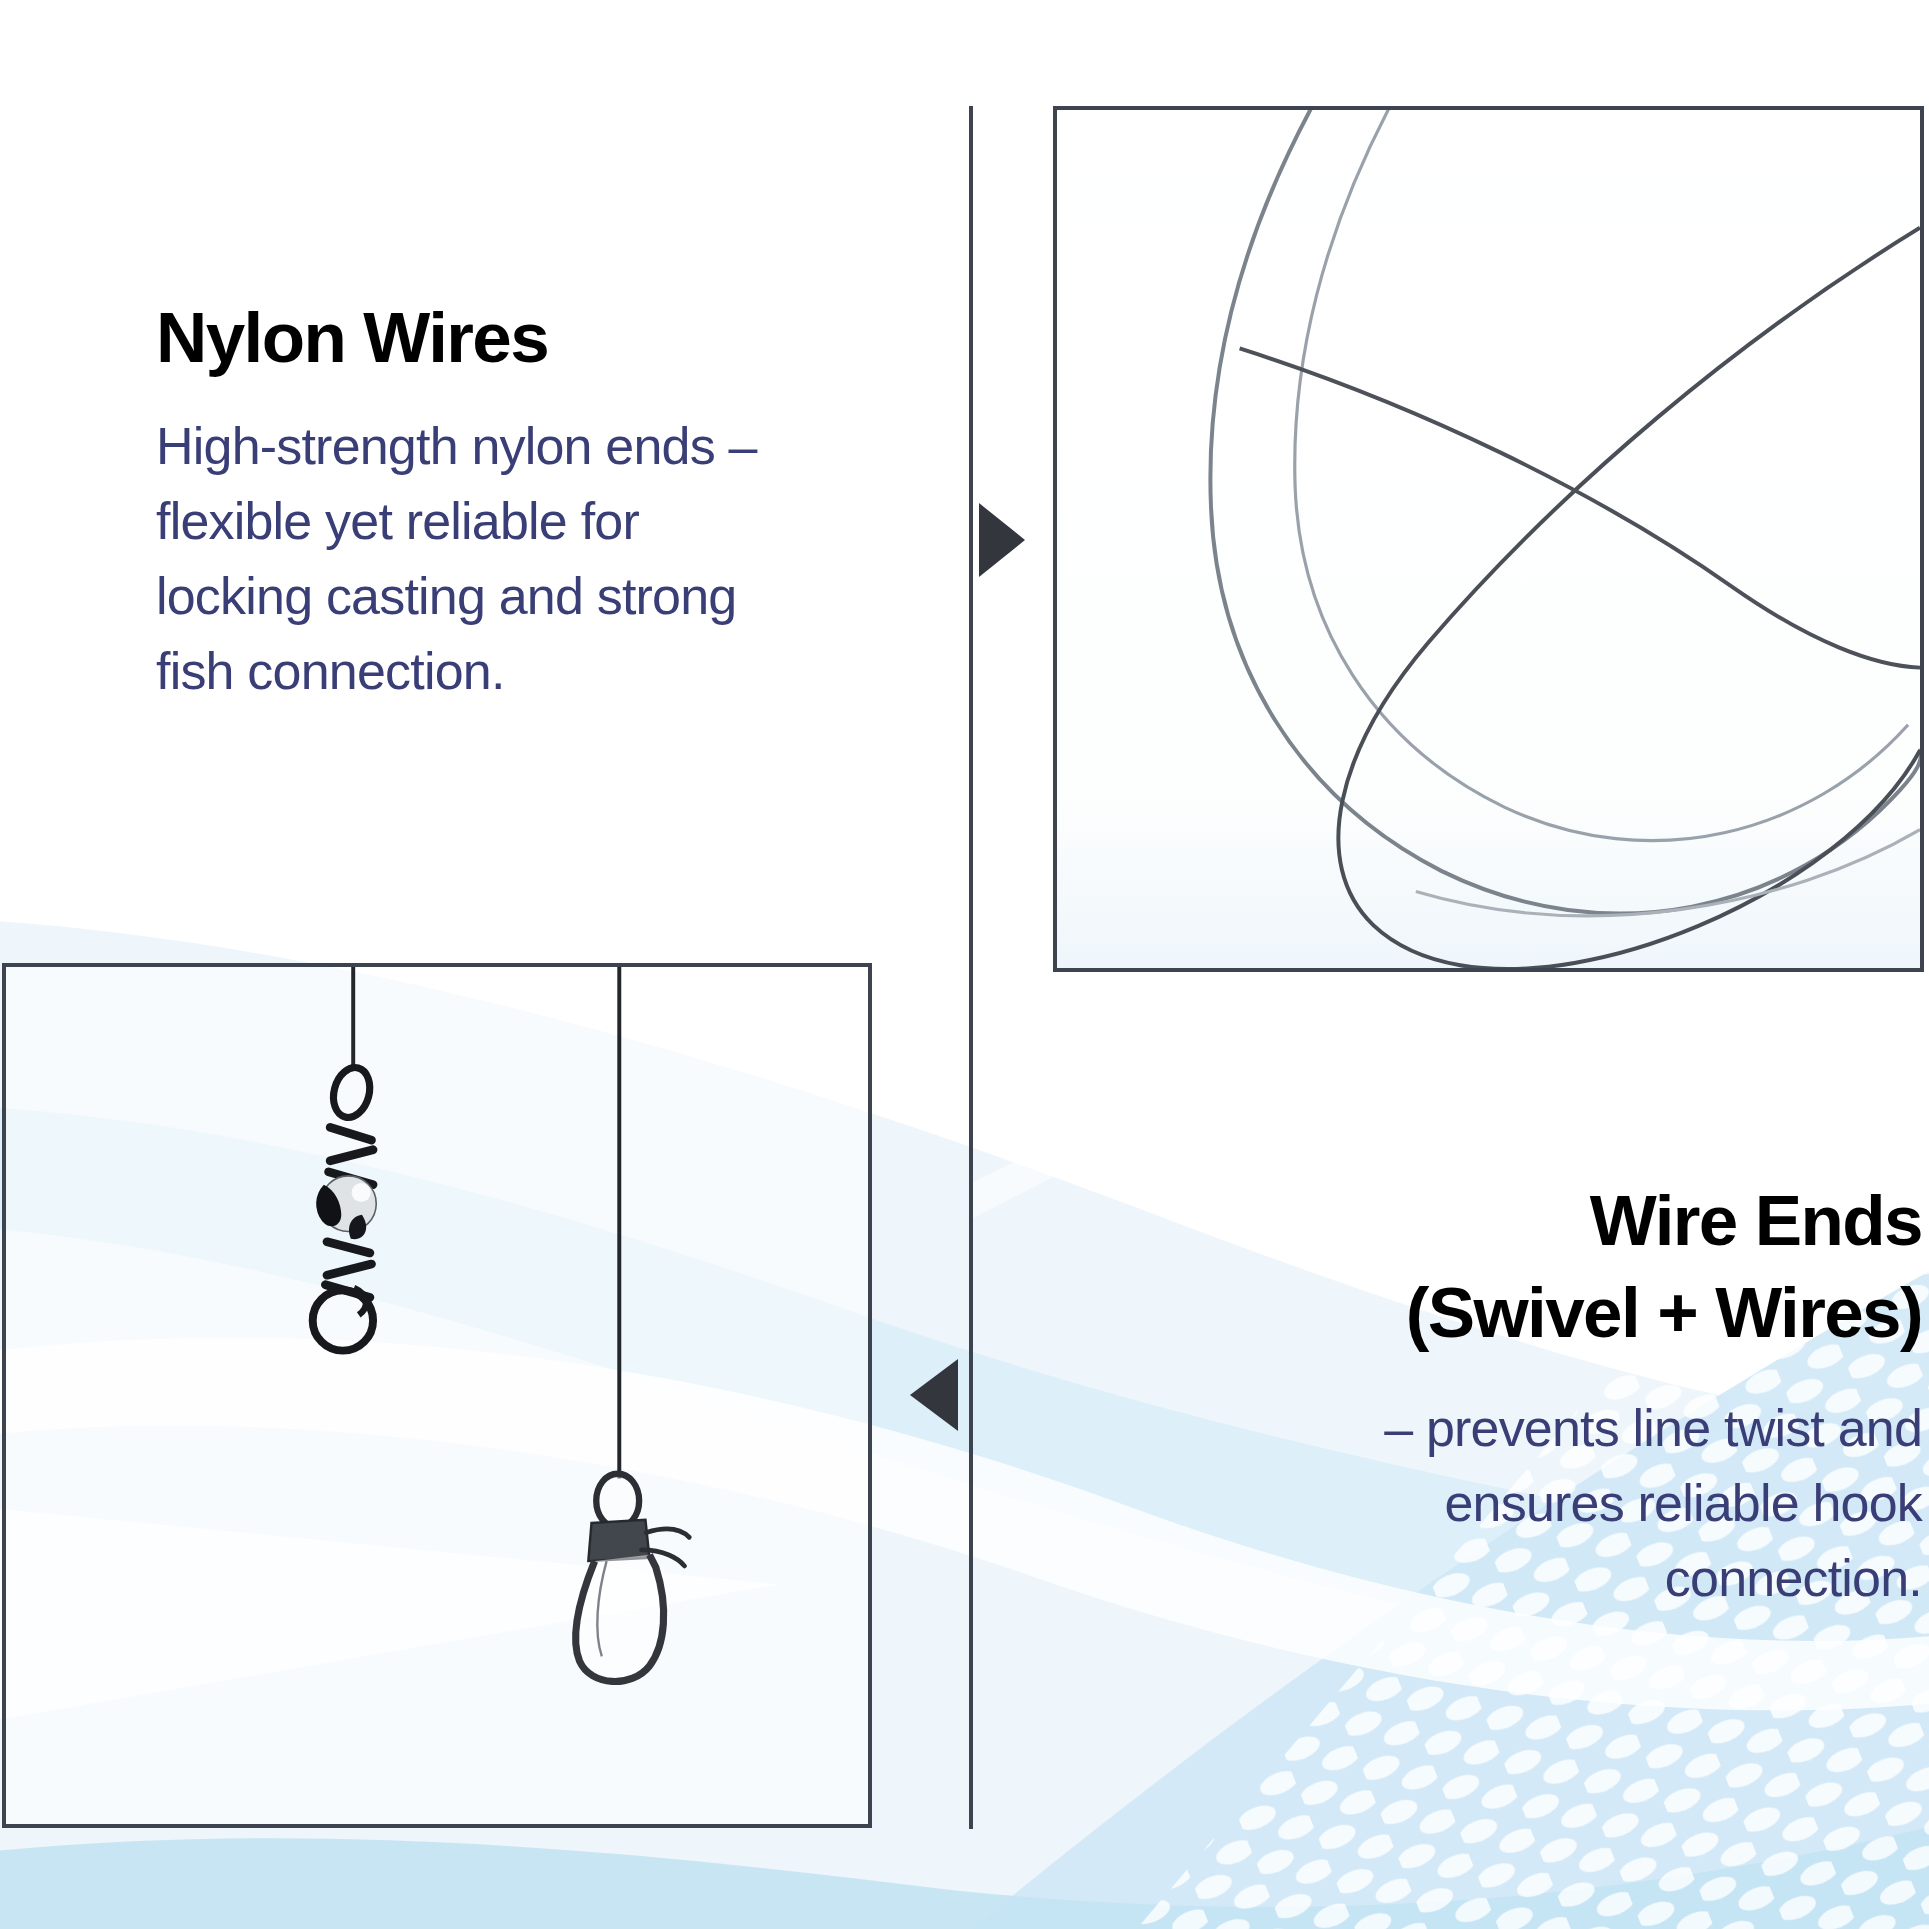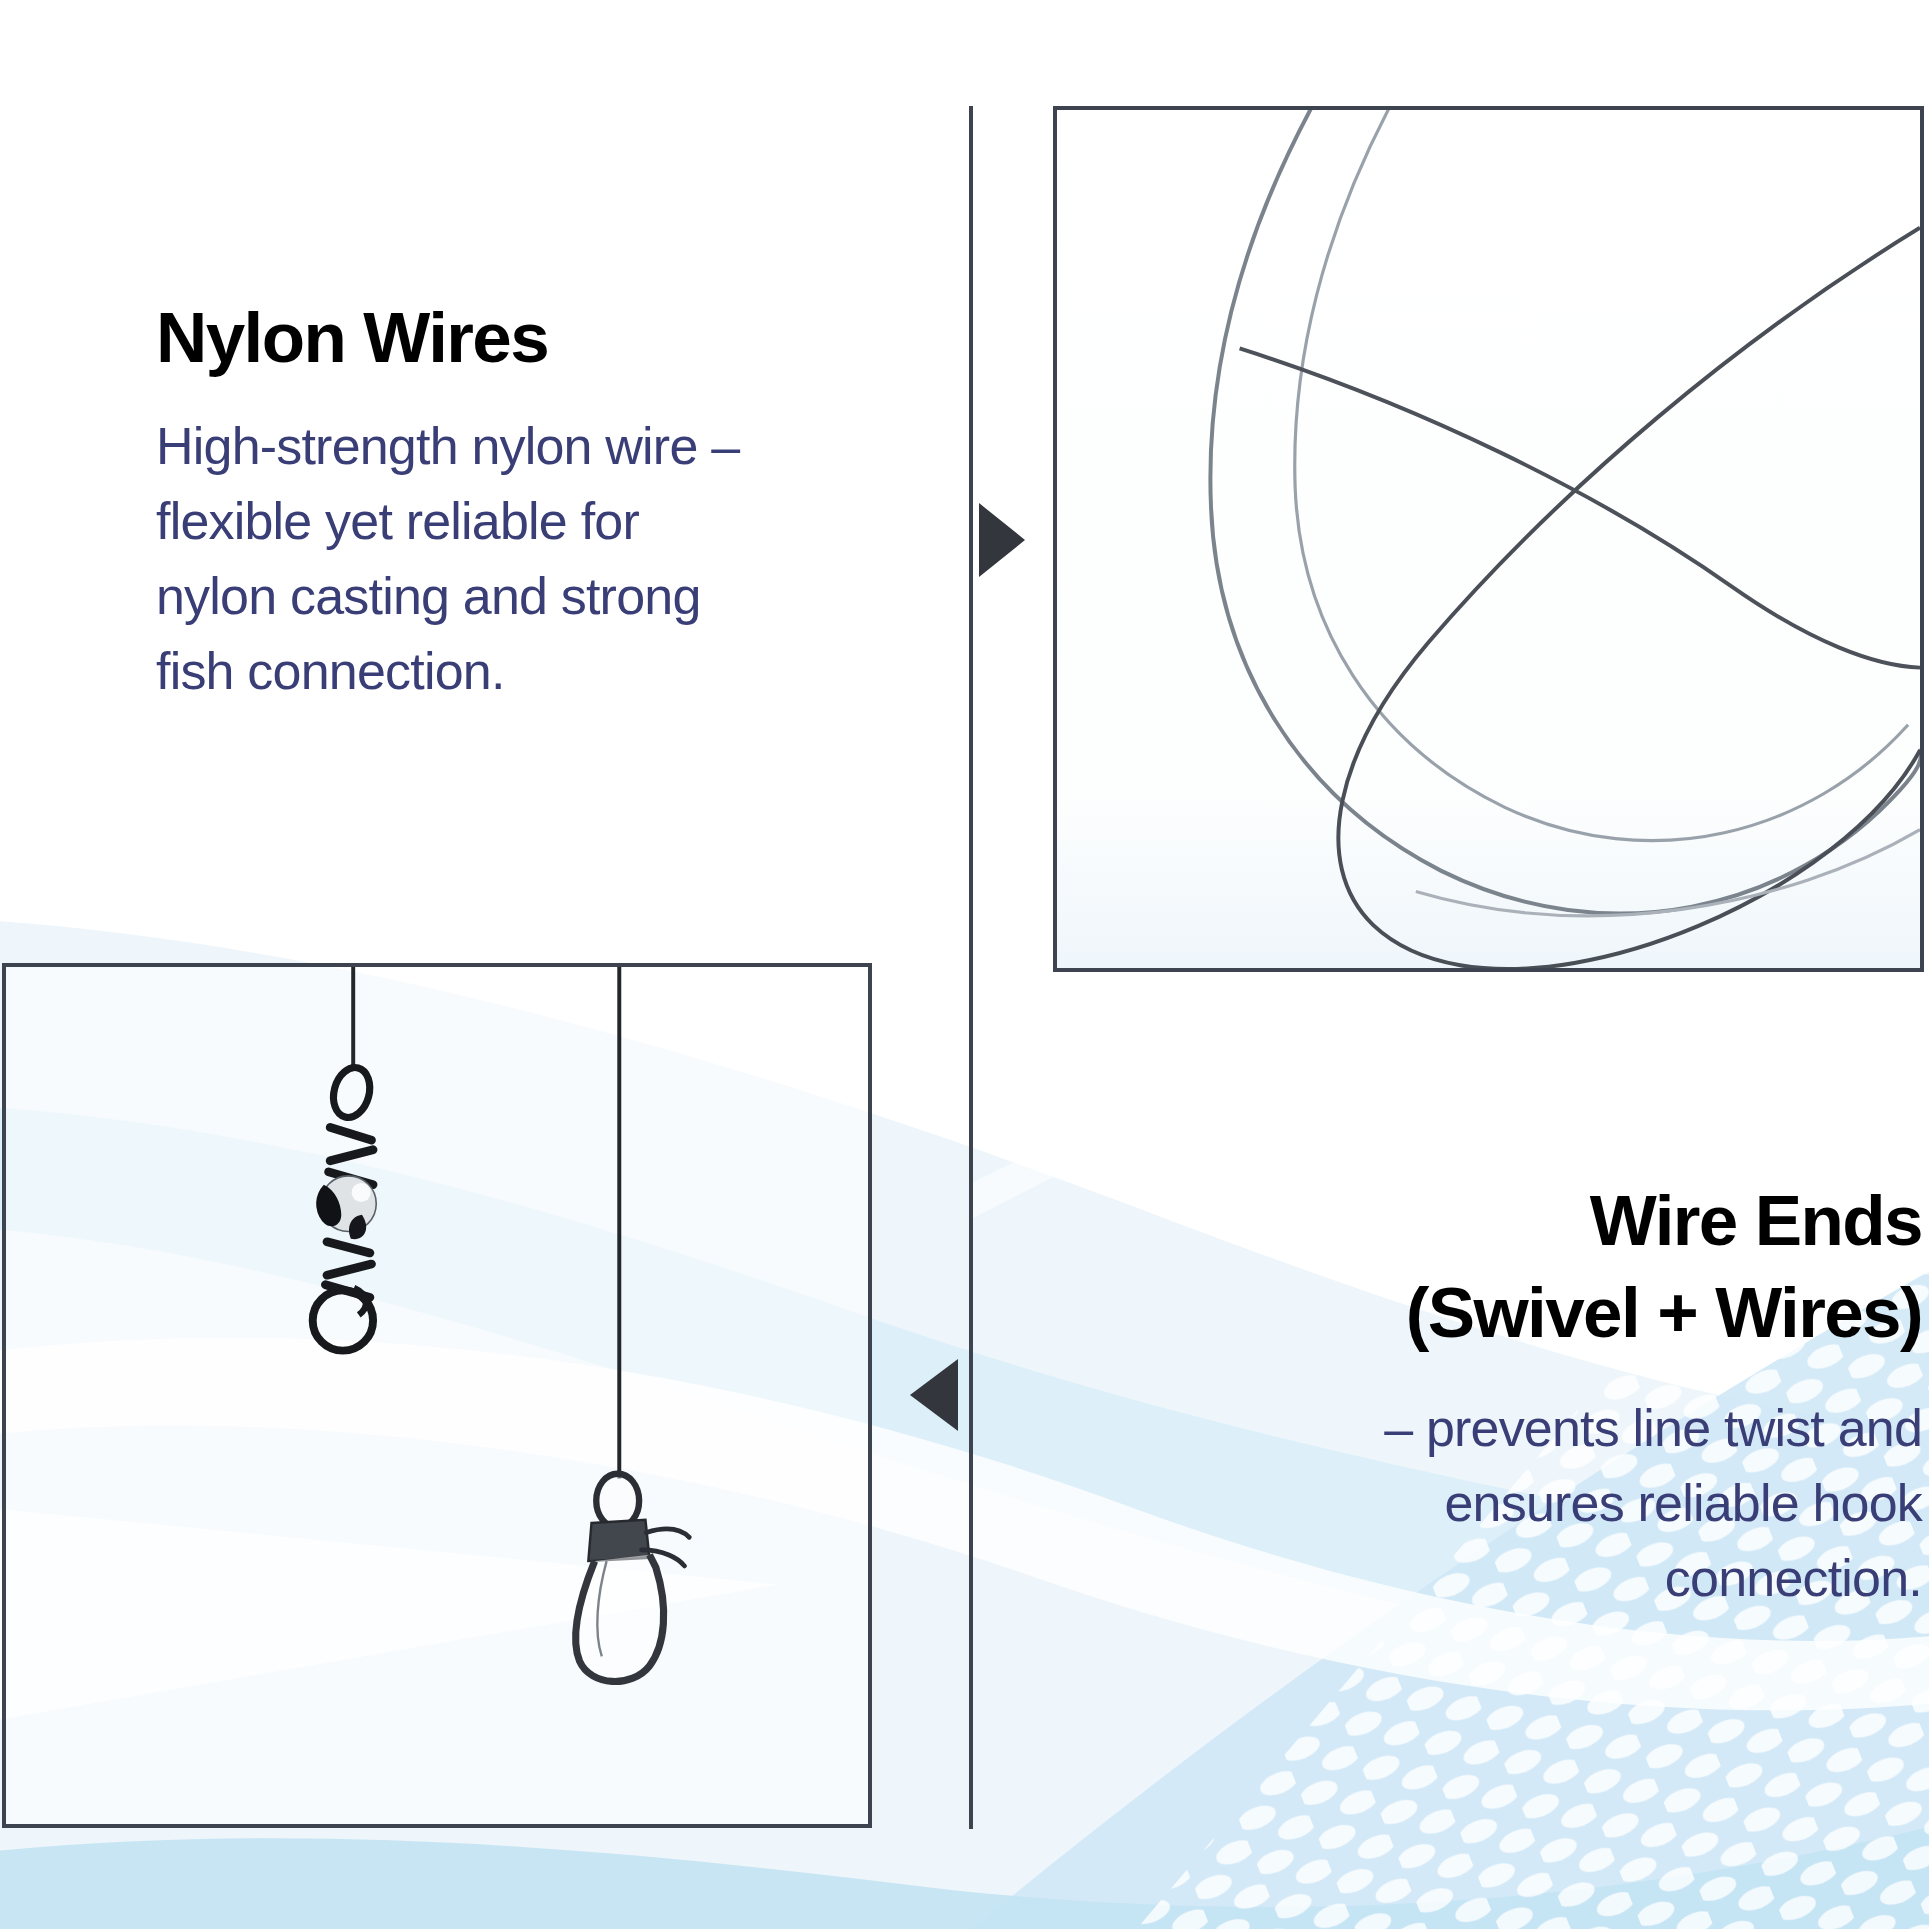--- a/index.html
+++ b/index.html
@@ -125,23 +125,23 @@
     </svg>
   </div>
 
   <div class="divider"></div>
   <div class="arrow arrow-right"></div>
   <div class="arrow arrow-left"></div>
 
   <div class="text-block tb-nylon">
     <div class="section-title">Nylon Wires</div>
     <div class="section-body">
-      <div class="body-line">High-strength nylon wire –</div>
+      <div class="body-line">High-strength nylon ends –</div>
       <div class="body-line">flexible yet reliable for</div>
-      <div class="body-line">nylon casting and strong</div>
+      <div class="body-line">locking casting and strong</div>
       <div class="body-line">fish connection.</div>
     </div>
   </div>
 
   <div class="text-block tb-wire-ends">
     <div class="section-title">Wire Ends</div>
     <div class="section-title">(Swivel + Wires)</div>
     <div class="section-body">
       <div class="body-line">– prevents line twist and</div>
       <div class="body-line">ensures reliable hook</div>

